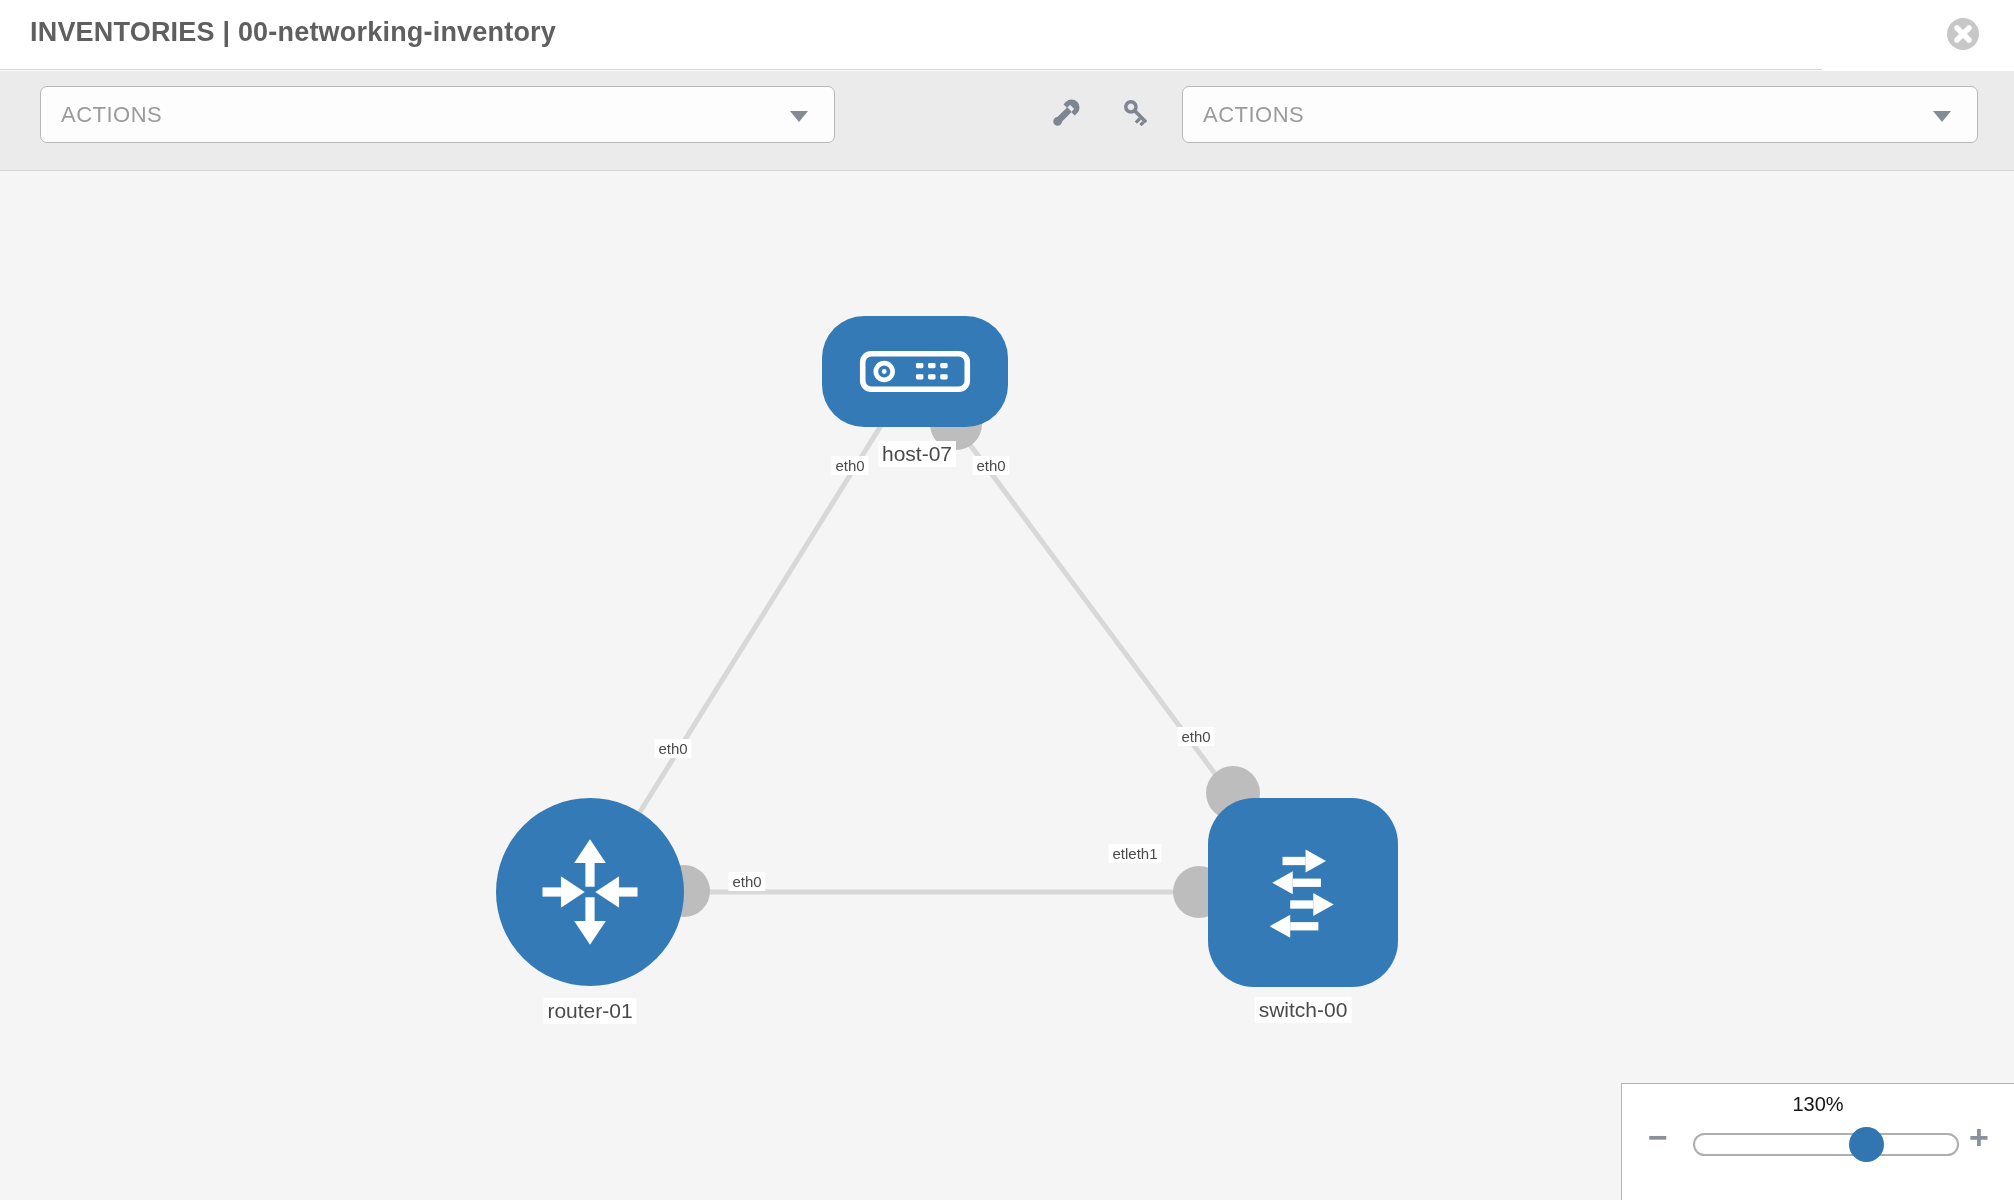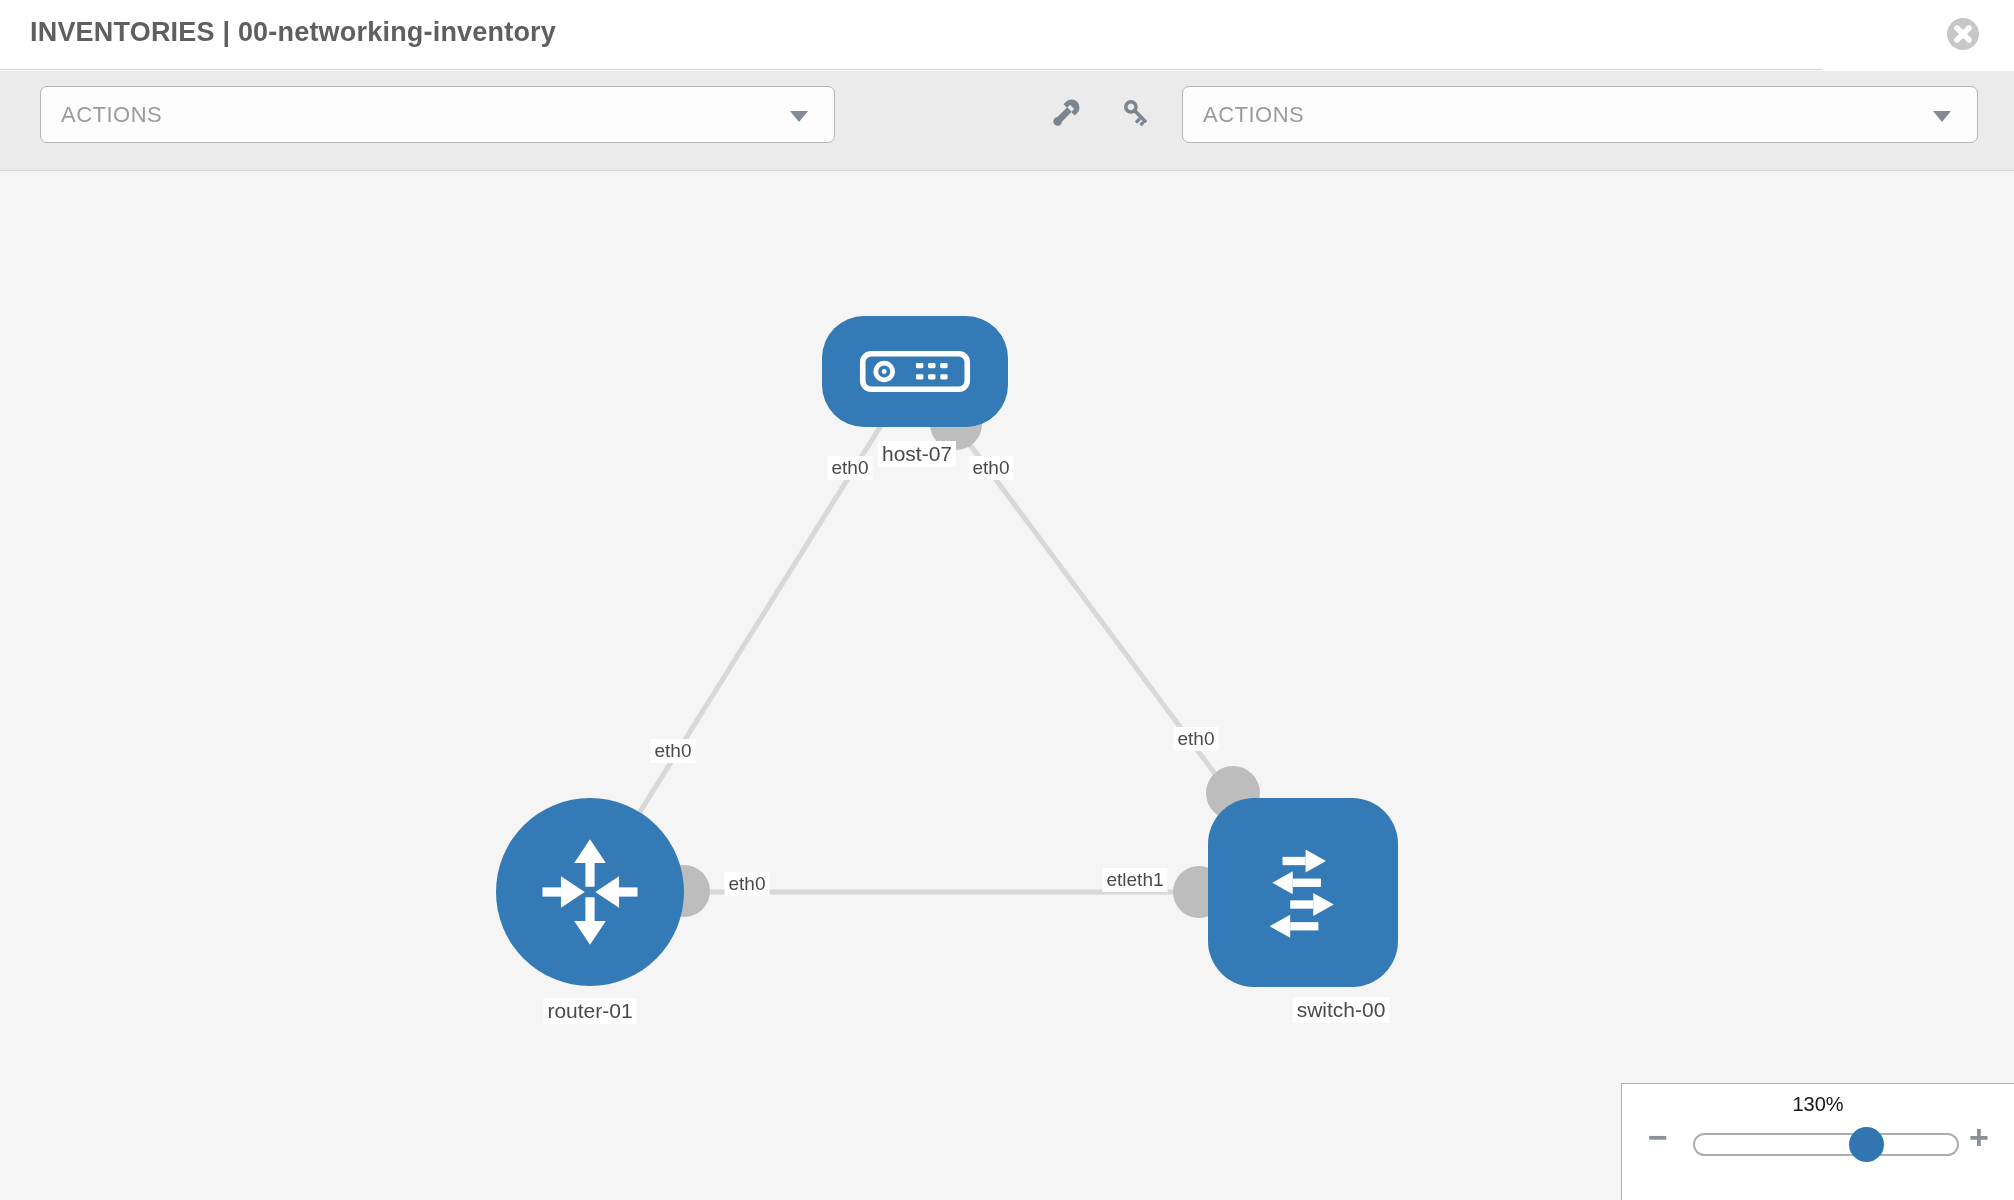--- a/index.html
+++ b/index.html
@@ -66,21 +66,21 @@
   }
   .node-host   { left: 822px;  top: 316px; width: 186px; height: 111px; border-radius: 42px; }
   .node-router { left: 496px;  top: 798px; width: 188px; height: 188px; border-radius: 50%; }
   .node-switch { left: 1208px; top: 798px; width: 190px; height: 189px; border-radius: 46px; }
 
   .chip {
     position: absolute; z-index: 4; transform: translateX(-50%);
     background: #ffffff; color: #4a4a4a; padding: 1px 4px; white-space: nowrap;
   }
   .chip.node-label { font-size: 21px; }
-  .chip.if-label   { font-size: 19px; }
+  .chip.if-label   { font-size: 15px; }
 
   
   .zoom-panel {
     position: absolute; left: 1621px; top: 1083px; width: 393px; height: 117px;
     background: #ffffff; border-top: 1px solid #b3b3b3; border-left: 1px solid #b3b3b3;
     z-index: 11;
   }
   .zoom-value {
     position: absolute; left: 0; top: 9px; width: 100%;
     text-align: center; font-size: 20px; color: #161616;
@@ -155,28 +155,28 @@
       <line x1="40" y1="59" x2="58" y2="59"></line>
         <polygon points="58,50 58,68 74,59" stroke="none"></polygon>
       <line x1="62" y1="76" x2="40" y2="76"></line>
         <polygon points="40,67 40,85 24,76" stroke="none"></polygon>
     </g>
   </svg>
 </div>
 
 <span class="chip node-label" style="left:917px;  top:441px;">host-07</span>
 <span class="chip node-label" style="left:590px;  top:998px;">router-01</span>
-<span class="chip node-label" style="left:1303px; top:997px;margin-left:38px;">switch-00</span>
+<span class="chip node-label" style="left:1303px; top:997px;">switch-00</span>
 
 <span class="chip if-label" style="left:850px;  top:456px;">eth0</span>
 <span class="chip if-label" style="left:991px;  top:456px;">eth0</span>
 <span class="chip if-label" style="left:673px;  top:739px;">eth0</span>
 <span class="chip if-label" style="left:1196px; top:727px;">eth0</span>
 <span class="chip if-label" style="left:747px;  top:872px;">eth0</span>
-<span class="chip if-label" style="left:1135px; top:868px;">etleth1</span>
+<span class="chip if-label" style="left:1135px; top:844px;">etleth1</span>
 
 <div class="header">
   <div class="page-title">INVENTORIES | 00-networking-inventory</div>
   <div class="close-btn">
     <svg width="34" height="34" viewBox="0 0 34 34">
       <circle cx="17" cy="17" r="16" fill="#c7c7c7"></circle>
       <line x1="11" y1="11" x2="23" y2="23" stroke="#ffffff" stroke-width="5.5" stroke-linecap="round"></line>
       <line x1="23" y1="11" x2="11" y2="23" stroke="#ffffff" stroke-width="5.5" stroke-linecap="round"></line>
     </svg>
   </div>

